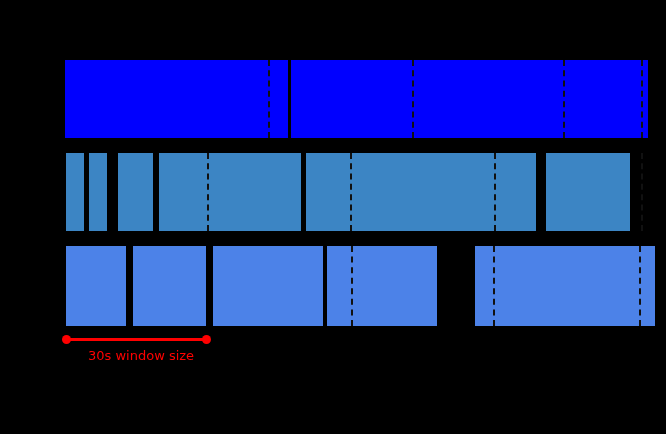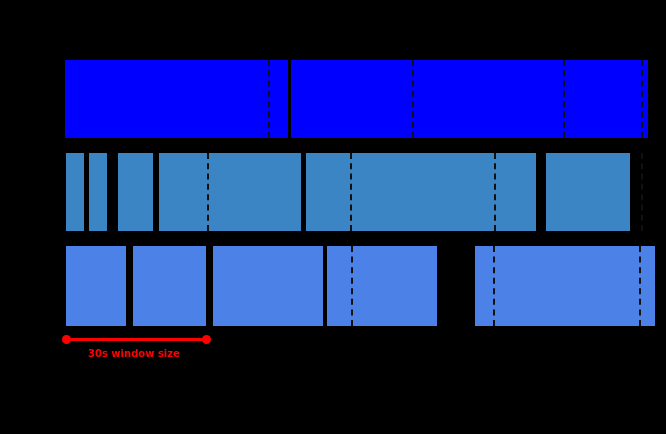--- a/index.html
+++ b/index.html
@@ -45,22 +45,22 @@
   .annot-cap {
     position: absolute;
     width: 9px;
     height: 9px;
     border-radius: 50%;
     background: #ff0000;
   }
   .annot-label {
     position: absolute;
     color: #ff0000;
-    font-size: 10px;
-    font-weight: bold;
+    font-size: 13px;
+    font-weight: normal;
     white-space: nowrap;
     letter-spacing: 0px;
     font-family: "DejaVu Sans", "Liberation Sans", sans-serif;
   }
 </style>
 </head>
 <body style="background: rgb(0, 0, 0);">
 
 <div id="canvas" style="background: rgb(0, 0, 0);">
 

